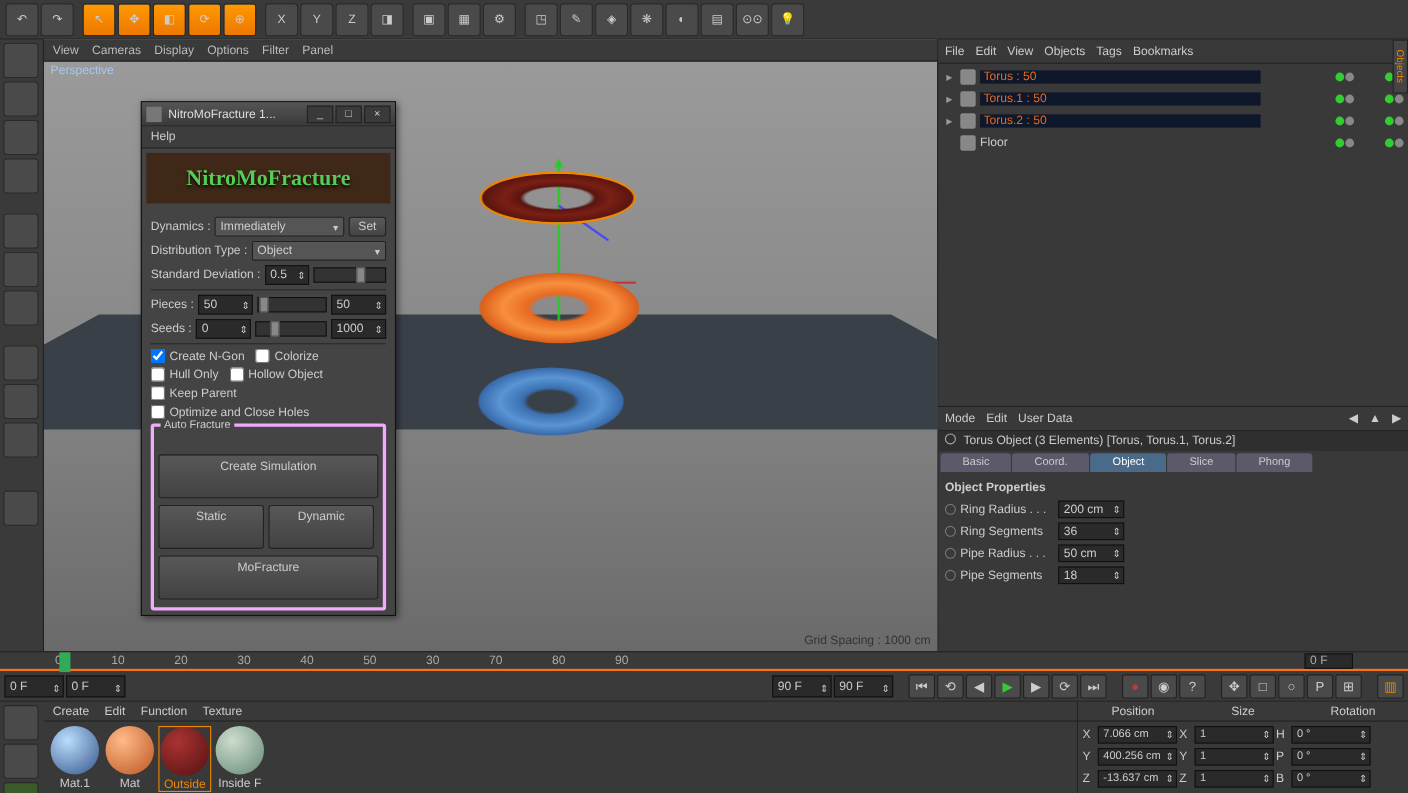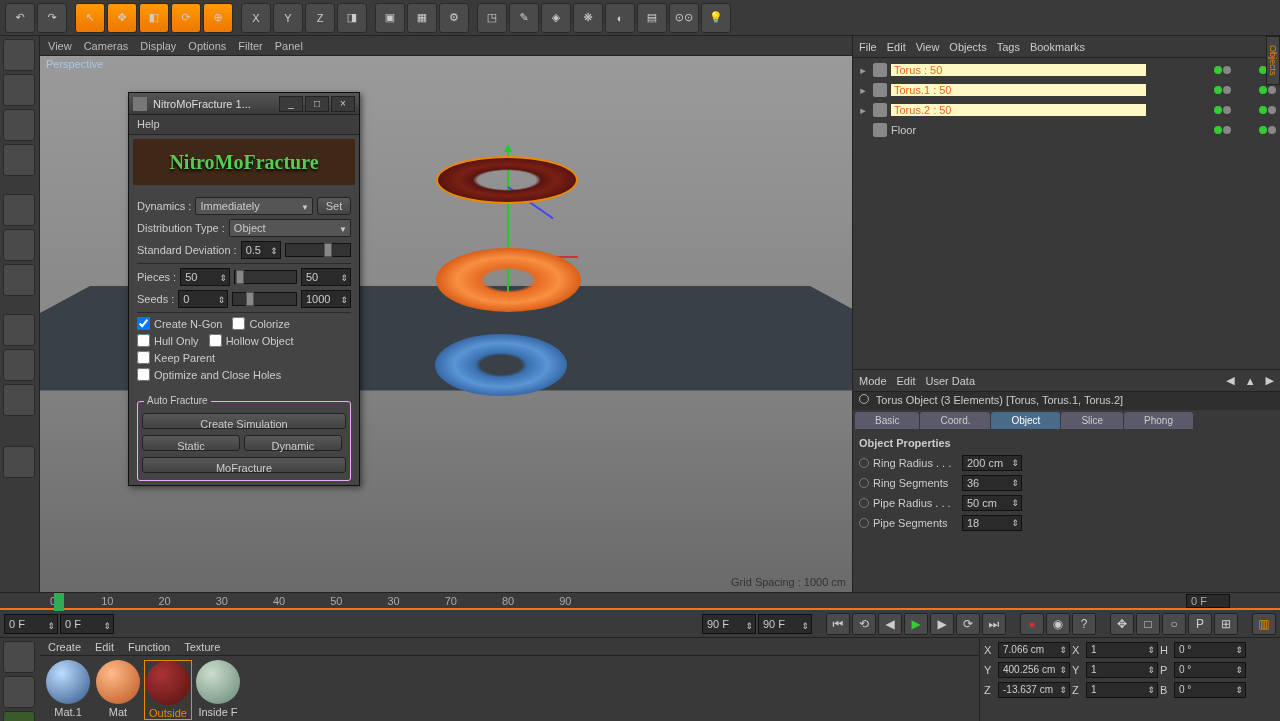--- a/index.html
+++ b/index.html
@@ -38,35 +38,35 @@
   .frow label{flex:0 0 auto;}
   .frow .dd{flex:1;height:18px;background:#555;border:1px solid #222;padding:0 15px 0 4px;line-height:16px;position:relative;border-radius:2px;}
   .frow .dd::after{content:'▼';position:absolute;right:3px;top:2px;font-size:8px;}
   .frow .num{width:50px;height:18px;background:#2a2a2a;border:1px solid #111;padding:0 12px 0 4px;line-height:16px;color:#ccc;position:relative;}
   .frow .num::after{content:'⇕';position:absolute;right:2px;top:1px;font-size:9px;}
   .frow .slider{flex:1;height:14px;background:#333;border:1px solid #111;position:relative;}
   .frow .slider .thumb{position:absolute;top:-1px;width:8px;height:14px;background:#888;border:1px solid #555;}
   .setbtn{width:34px;height:18px;background:linear-gradient(#5a5a5a,#444);border:1px solid #222;border-radius:3px;text-align:center;line-height:16px;}
   .check{display:flex;align-items:center;gap:4px;}
   .check input{margin:0;}
-  .group{border:1px solid #f0abfc;border-radius:3px;padding:8px 4px 4px;margin-top:20px;position:relative;}
+  .group{border:3px solid #f0abfc;border-radius:3px;padding:22px 4px 4px;margin-top:4px;position:relative;}
   .group .gtitle{position:absolute;top:-7px;left:6px;background:#444;padding:0 3px;font-size:10px;}
-  .bigbtn{height:16px;background:linear-gradient(#585858,#424242);border:1px solid #222;border-radius:3px;text-align:center;line-height:20px;width:100%;margin:3px 0;}
+  .bigbtn{height:40px;background:linear-gradient(#585858,#424242);border:1px solid #222;border-radius:3px;text-align:center;line-height:20px;width:100%;margin:3px 0;}
   .bigbtn.half{width:48%;}
   .hr{height:1px;background:#2a2a2a;margin:4px 0;}
   
   .right { width:428px; display:flex; flex-direction:column;}
   .right .panel-menu{height:22px;background:#393939;border-bottom:1px solid #222;display:flex;align-items:center;padding:0 6px;gap:10px;}
   .obj-mgr{flex:0 0 334px;background:#393939;border-left:1px solid #222;border-bottom:1px solid #222;overflow:hidden;position:relative;}
   .obj-list{padding:2px 0;}
   .obj-row{display:flex;align-items:center;height:20px;padding:0 4px;gap:4px;}
   .obj-row .exp{width:12px;text-align:center;color:#999;}
   .obj-row .oicon{width:14px;height:14px;background:#888;border-radius:2px;}
   .obj-row .oname{flex:1;}
-  .obj-row .oname.sel{color:#e86a20;background:#fef9c3;padding:0 3px;}
+  .obj-row .oname.sel{color:#e86a20;background:#0f172a;padding:0 3px;}
   .obj-row .dots{display:flex;gap:1px;}
   .obj-row .dot{width:8px;height:8px;border-radius:50%;}
   .obj-row .dot.g{background:#3c3;} .obj-row .dot.gr{background:#888;}
   .attr{flex:1;background:#393939;border-left:1px solid #222;}
   .attr .hdr{height:18px;background:#2f2f2f;padding:2px 6px;}
   .tabs{display:flex;gap:1px;padding:2px 2px 0;}
   .tab{padding:3px 20px;background:#5a5a6a;border-radius:3px 3px 0 0;font-size:10px;}
   .tab.active{background:#4a6a8a;color:#fff;}
   .attr-body{padding:4px 6px;}
   .attr-row{display:flex;align-items:center;height:20px;gap:4px;}
@@ -454,20 +454,25 @@
           <div class="ball" style="background:radial-gradient(circle at 35% 30%,#a33,#511)"></div>
           <div style="color:#e80">Outside</div>
         </div>
         <div class="mat">
           <div class="ball" style="background:radial-gradient(circle at 35% 30%,#cdc,#687)"></div>
           <div style="">Inside F</div>
         </div>
       </div>
   </div>
   <div class="coord">
+    <div class="coord-hdr">
+      <span>Position</span>
+      <span>Size</span>
+      <span>Rotation</span>
+    </div>
     <div class="coord-body">
       <div class="coord-row">
         <div class="lbl">X</div>
           <div class="cv">7.066 cm</div>
         <div class="lbl">X</div>
           <div class="cv">1</div>
         <div class="lbl">H</div>
           <div class="cv">0 °</div>
       </div>
       <div class="coord-row">

